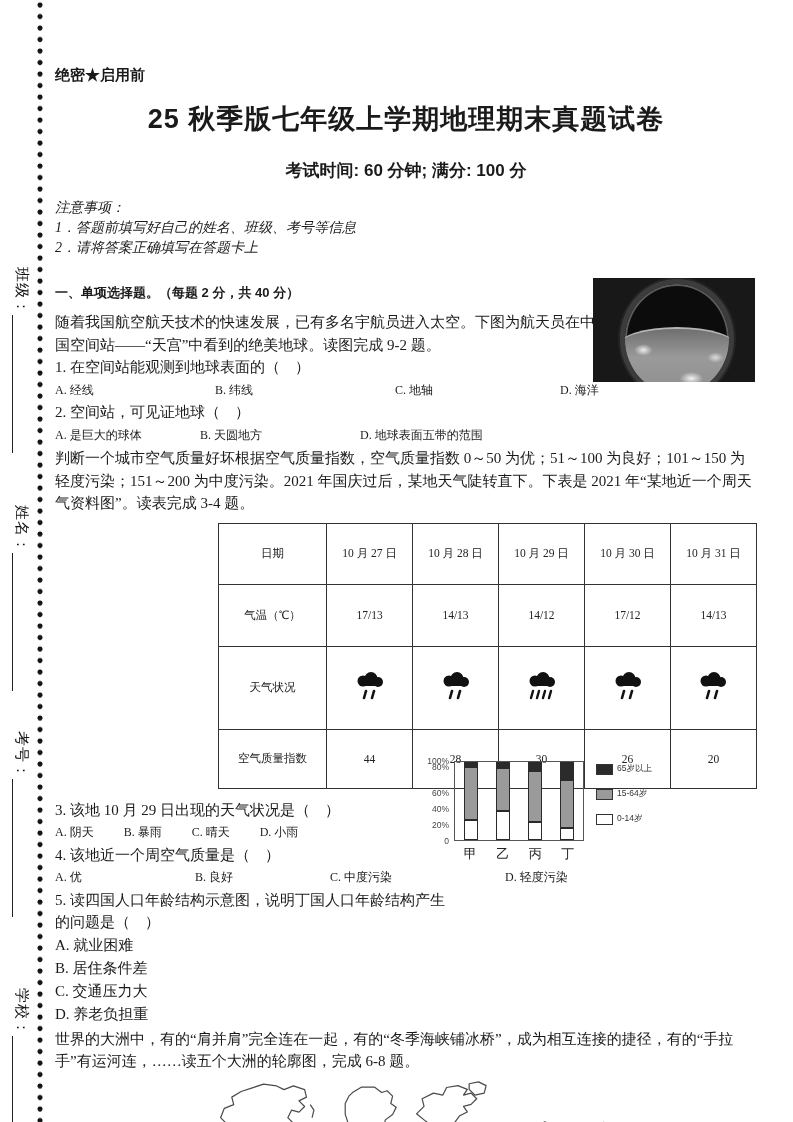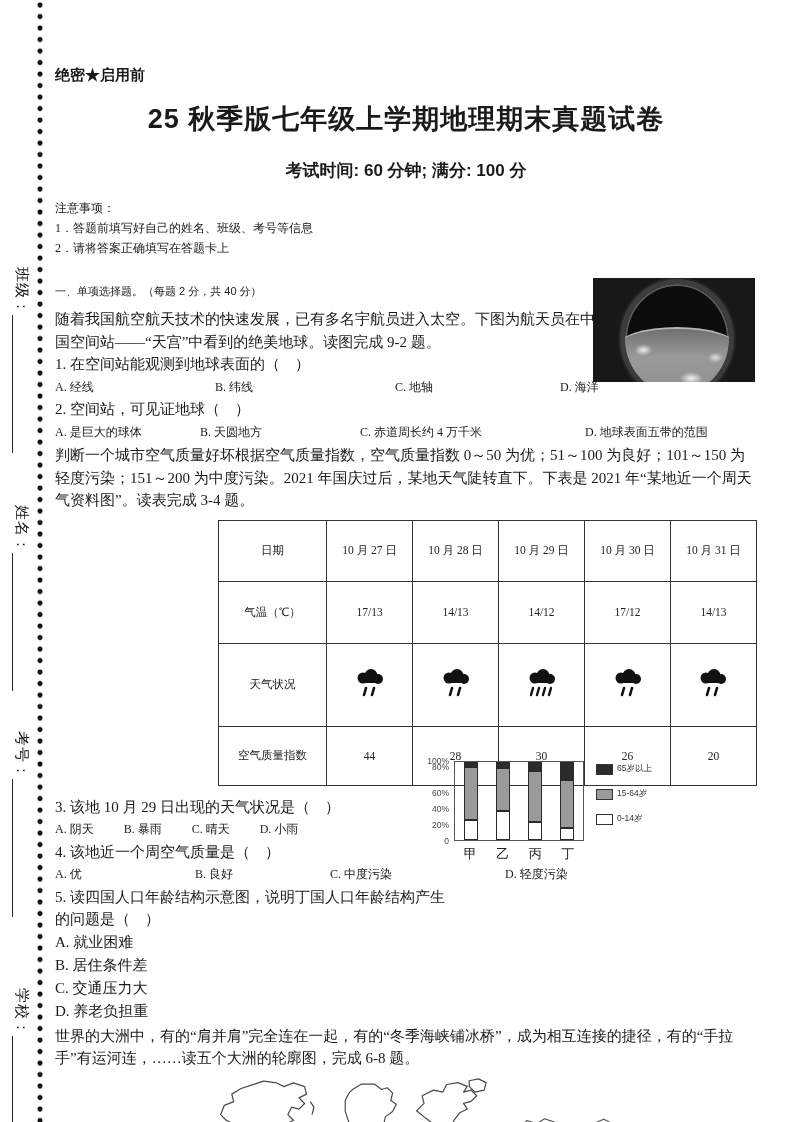--- a/index.html
+++ b/index.html
@@ -16,23 +16,23 @@
   .blank-line{display:inline-block;width:138px;border-bottom:1.5px solid #222;height:14px;
     vertical-align:bottom;}
   
   .content{position:absolute;left:55px;top:0;width:702px;}
   .security{margin-top:66px;font-family:"Liberation Sans",sans-serif;font-weight:bold;
     font-size:15px;}
   .title{margin-top:16px;text-align:center;font-family:"Liberation Sans",sans-serif;
     font-weight:bold;font-size:27px;letter-spacing:1px;}
   .subtitle{margin-top:22px;text-align:center;font-family:"Liberation Sans",sans-serif;
     font-weight:bold;font-size:17px;}
-  .notice{margin-top:16px;font-size:12px;line-height:20px;}
-  .sec-heading{margin-top:26px;font-family:"Liberation Sans",sans-serif;font-weight:normal;
-    font-size:11px;}
+  .notice{margin-top:16px;font-size:14px;line-height:20px;font-style:italic;}
+  .sec-heading{margin-top:26px;font-family:"Liberation Sans",sans-serif;font-weight:bold;
+    font-size:13px;}
   .para{font-size:15px;line-height:22.5px;margin:0;}
   .p1{margin-top:9px;width:540px;}
   .p2{margin-top:1px;width:702px;}
   .p3{margin-top:2px;width:702px;}
   .qline{font-size:15px;line-height:22.5px;}
   .opts{display:flex;font-size:12px;line-height:22.5px;}
   .opt{white-space:nowrap;}
   .q1o .opt:nth-child(1){width:160px}.q1o .opt:nth-child(2){width:180px}.q1o .opt:nth-child(3){width:165px}
   .q2o .opt:nth-child(1){width:145px}.q2o .opt:nth-child(2){width:160px}.q2o .opt:nth-child(3){width:225px}
   .q3o .opt{margin-right:30px;}
@@ -132,21 +132,20 @@
       <span class="opt">A. 经线</span>
       <span class="opt">B. 纬线</span>
       <span class="opt">C. 地轴</span>
       <span class="opt">D. 海洋</span>
     </div>
 
     <div class="qline">2. 空间站，可见证地球（　）</div>
     <div class="opts q2o">
       <span class="opt">A. 是巨大的球体</span>
       <span class="opt">B. 天圆地方</span>
-      <span class="opt">C. 赤道周长约 4 万千米</span>
       <span class="opt">D. 地球表面五带的范围</span>
     </div>
 
     <p class="para p2">判断一个城市空气质量好坏根据空气质量指数，空气质量指数 0～50 为优；51～100 为良好；101～150 为轻度污染；151～200 为中度污染。2021 年国庆过后，某地天气陡转直下。下表是 2021 年“某地近一个周天气资料图”。读表完成 3-4 题。</p>
 
     <table class="weather">
       <tbody>
           <tr class="r-date">
         <td class="c0">日期</td>
         <td class="c">10 月 27 日</td>

